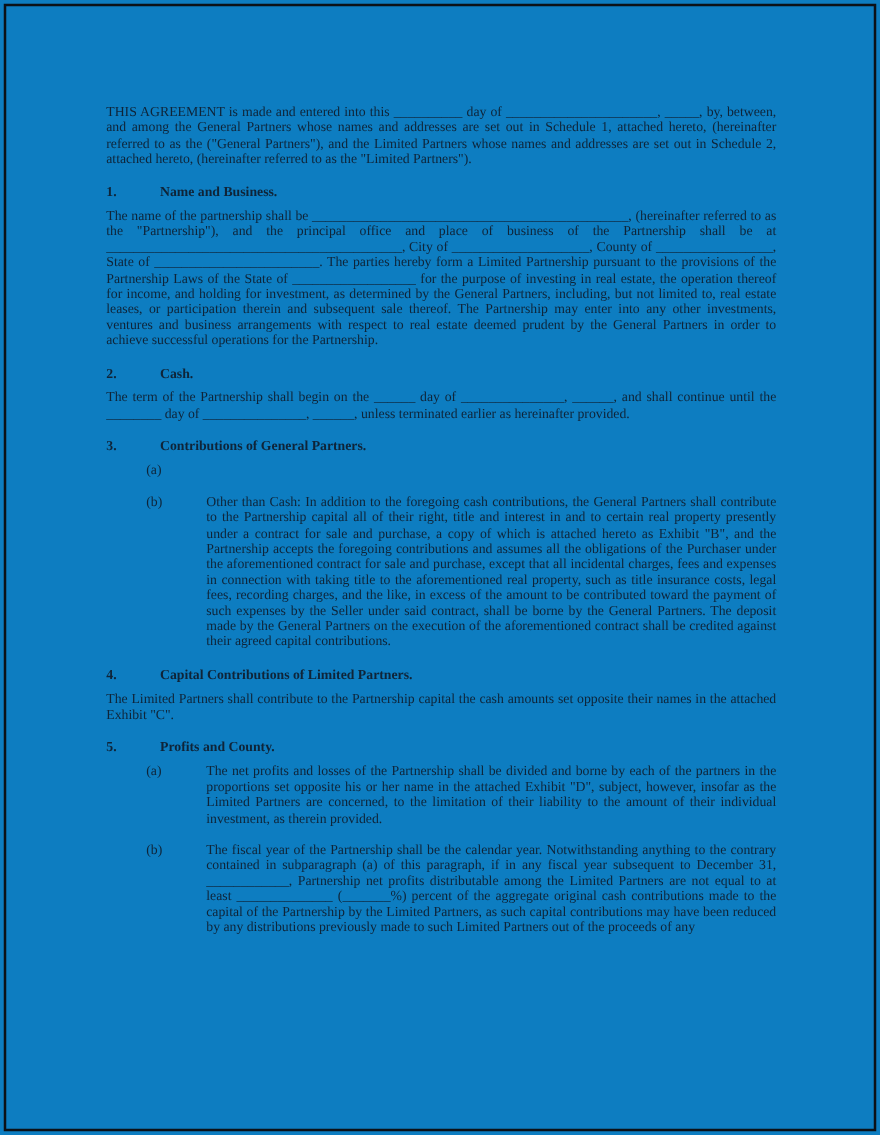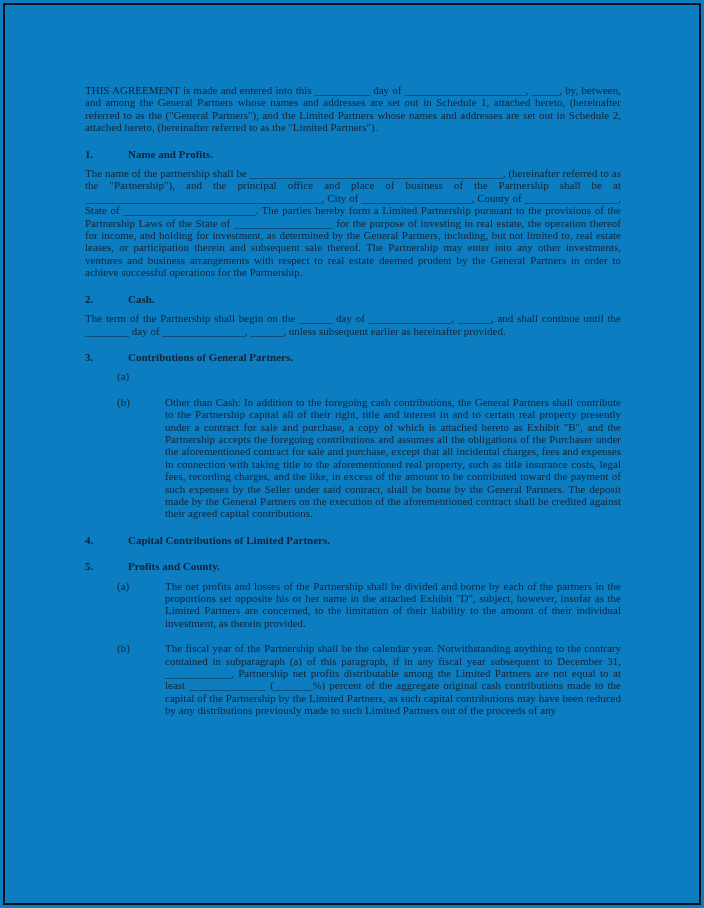--- a/index.html
+++ b/index.html
@@ -56,49 +56,50 @@
 <body>
 
 <div class="page" style="--bg: #0d7dc1; --border: #0c1117; --ink: #0f2438;">
   <div class="frame"></div>
   <div class="content">
     <p class="para">THIS AGREEMENT is made and entered into this __________ day of ______________________, _____, by, between, and among the General Partners whose names and addresses are set out in Schedule 1, attached hereto, (hereinafter referred to as the ("General Partners"), and the Limited Partners whose names and addresses are set out in Schedule 2, attached hereto, (hereinafter referred to as the "Limited Partners").</p>
     <div id="sections">
         <section>
           <div class="heading">
             <span class="num">1.</span>
-            <span class="htxt">Name and Profits.</span>
+            <span class="htxt">Name and Business.</span>
           </div>
           <p class="para">The name of the partnership shall be ______________________________________________, (hereinafter referred to as the "Partnership"), and the principal office and place of business of the Partnership shall be at ___________________________________________, City of ____________________, County of _________________, State of ________________________. The parties hereby form a Limited Partnership pursuant to the provisions of the Partnership Laws of the State of __________________ for the purpose of investing in real estate, the operation thereof for income, and holding for investment, as determined by the General Partners, including, but not limited to, real estate leases, or participation therein and subsequent sale thereof. The Partnership may enter into any other investments, ventures and business arrangements with respect to real estate deemed prudent by the General Partners in order to achieve successful operations for the Partnership.</p>
         </section>
         <section>
           <div class="heading">
             <span class="num">2.</span>
             <span class="htxt">Cash.</span>
           </div>
-          <p class="para">The term of the Partnership shall begin on the ______ day of _______________, ______, and shall continue until the ________ day of _______________, ______, unless subsequent earlier as hereinafter provided.</p>
+          <p class="para">The term of the Partnership shall begin on the ______ day of _______________, ______, and shall continue until the ________ day of _______________, ______, unless terminated earlier as hereinafter provided.</p>
         </section>
         <section>
           <div class="heading">
             <span class="num">3.</span>
             <span class="htxt">Contributions of General Partners.</span>
           </div>
           <div class="subitem">
             <span class="slabel">(a)</span>
           </div>
           <div class="subitem">
             <span class="slabel">(b)</span>
             <div class="stext">Other than Cash: In addition to the foregoing cash contributions, the General Partners shall contribute to the Partnership capital all of their right, title and interest in and to certain real property presently under a contract for sale and purchase, a copy of which is attached hereto as Exhibit "B", and the Partnership accepts the foregoing contributions and assumes all the obligations of the Purchaser under the aforementioned contract for sale and purchase, except that all incidental charges, fees and expenses in connection with taking title to the aforementioned real property, such as title insurance costs, legal fees, recording charges, and the like, in excess of the amount to be contributed toward the payment of such expenses by the Seller under said contract, shall be borne by the General Partners. The deposit made by the General Partners on the execution of the aforementioned contract shall be credited against their agreed capital contributions.</div>
           </div>
         </section>
         <section>
           <div class="heading">
             <span class="num">4.</span>
             <span class="htxt">Capital Contributions of Limited Partners.</span>
           </div>
+          <p class="para">The Limited Partners shall contribute to the Partnership capital the cash amounts set opposite their names in the attached Exhibit "C".</p>
         </section>
         <section>
           <div class="heading">
             <span class="num">5.</span>
             <span class="htxt">Profits and County.</span>
           </div>
           <div class="subitem">
             <span class="slabel">(a)</span>
             <div class="stext">The net profits and losses of the Partnership shall be divided and borne by each of the partners in the proportions set opposite his or her name in the attached Exhibit "D", subject, however, insofar as the Limited Partners are concerned, to the limitation of their liability to the amount of their individual investment, as therein provided.</div>
           </div>

